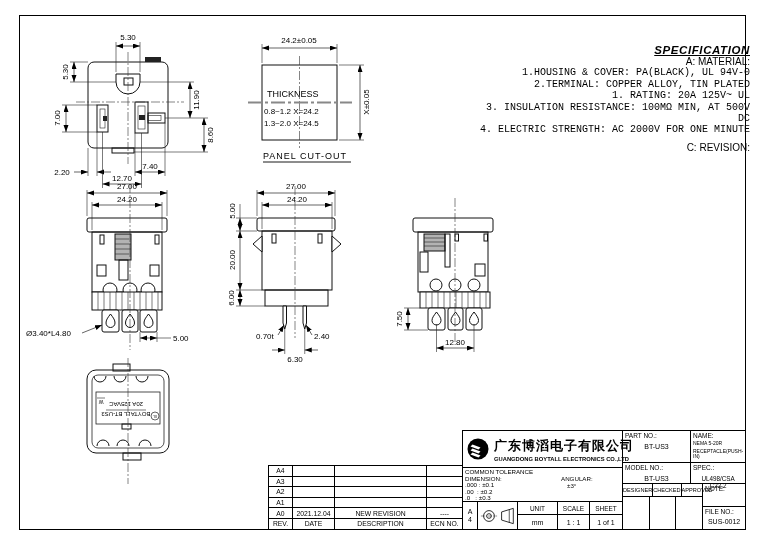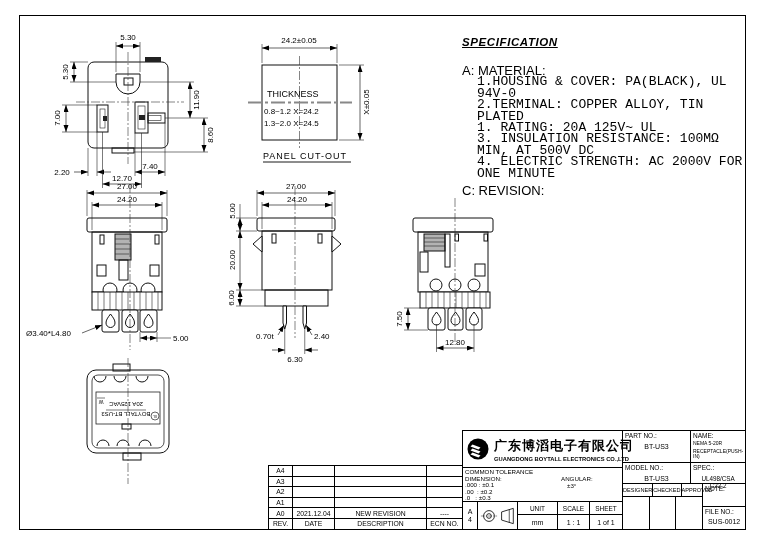--- a/index.html
+++ b/index.html
@@ -8,23 +8,23 @@
   .frame{left:19px;top:15px;width:727px;height:515px;border:1.5px solid #000;box-sizing:border-box;}
   svg{display:block;overflow:visible;}
   svg .o{fill:none;stroke:#111;stroke-width:1;}
   svg .of{fill:#fff;stroke:#111;stroke-width:1;}
   svg .t{fill:none;stroke:#222;stroke-width:.6;}
   svg .c{fill:none;stroke:#333;stroke-width:.6;stroke-dasharray:9 2 2 2;}
   svg .d{fill:none;stroke:#222;stroke-width:.7;}
   svg text.dm{font-family:"Liberation Sans",sans-serif;font-size:8px;fill:#000;}
   svg text.dm9{font-family:"Liberation Sans",sans-serif;font-size:9px;fill:#000;}
   
-  .specblk{left:462px;top:36px;width:288px;}
+  .specblk{left:462px;top:44px;width:288px;text-align:right;}
   .spec-title{font-size:11.5px;font-weight:bold;font-style:italic;text-decoration:underline;letter-spacing:.6px;}
-  .spec-lines{margin-top:17px;font-size:13px;line-height:11.4px;}
+  .spec-lines{margin-top:0;font-size:10px;line-height:11.4px;}
   .spec-lines .ind{padding-left:15px;font-family:Liberation Mono, monospace;}
   .spec-lines .gap{margin-top:6px;}
   
   .revtbl{left:268px;top:465px;}
   .revtbl table{border-collapse:collapse;table-layout:fixed;width:194px;}
   .revtbl td{border:1px solid #000;font-size:6.8px;height:9.6px;padding:0 2px;text-align:center;overflow:hidden;white-space:nowrap;}
   
   .tb{left:462px;top:430px;width:284px;height:100px;border:1px solid #000;box-sizing:border-box;display:flex;font-size:6.5px;}
   .tb *{box-sizing:border-box;}
   .tb-left{width:160px;border-right:1px solid #000;display:flex;flex-direction:column;}

